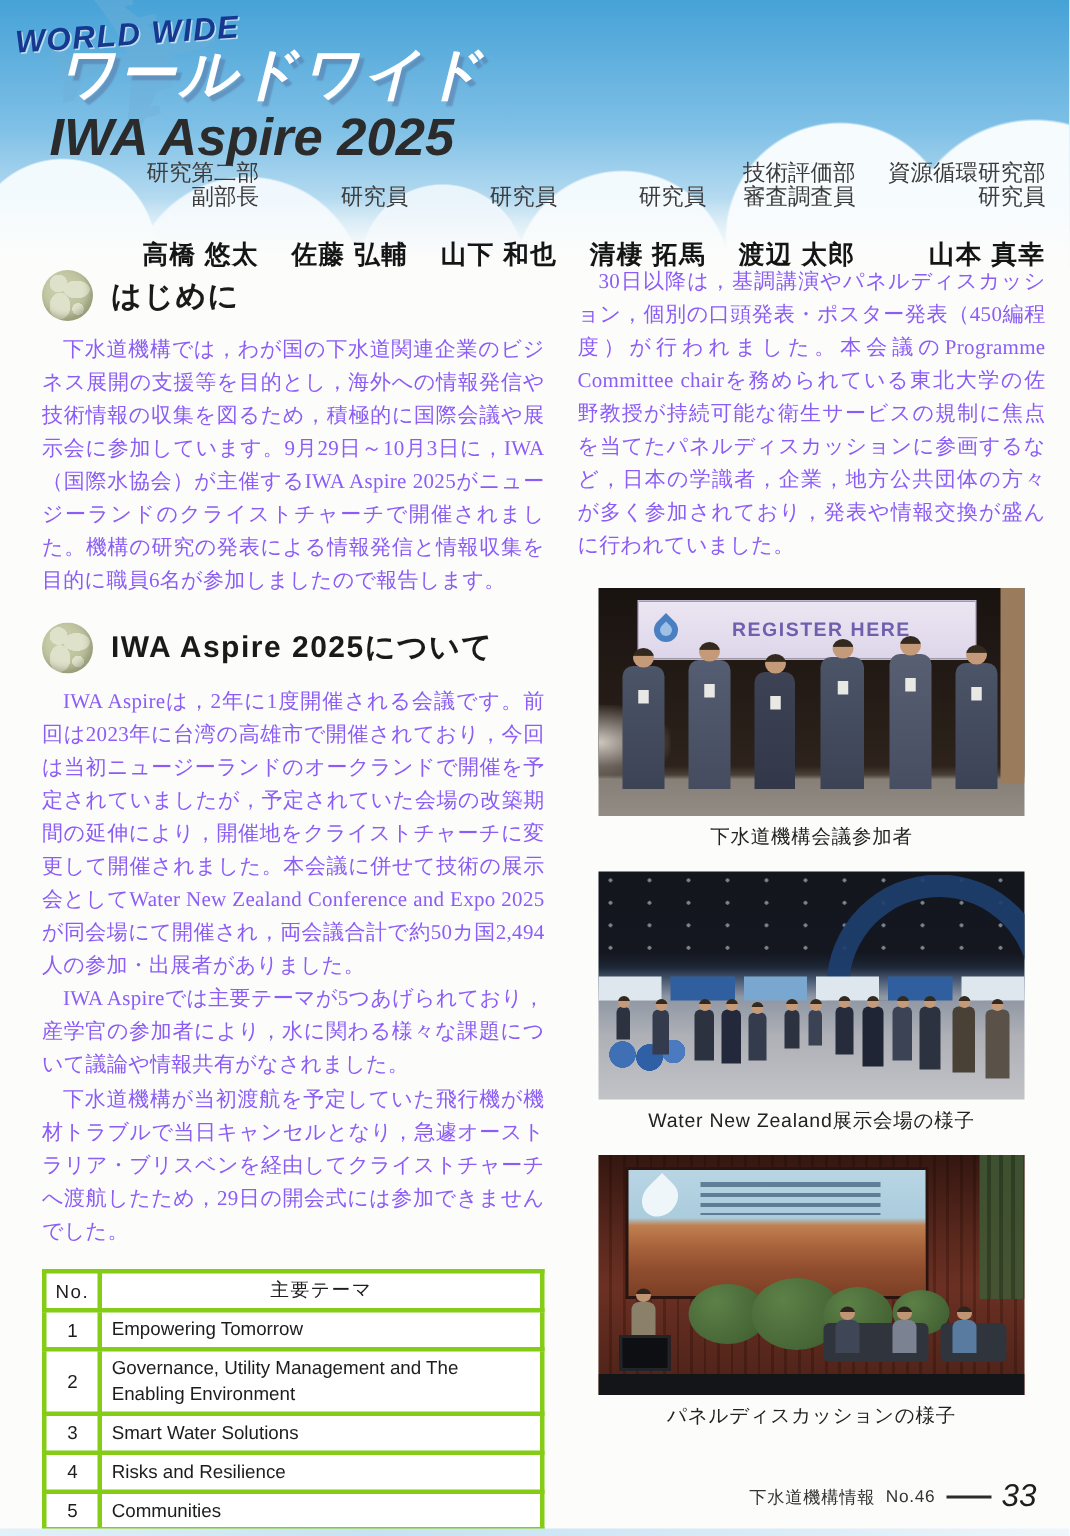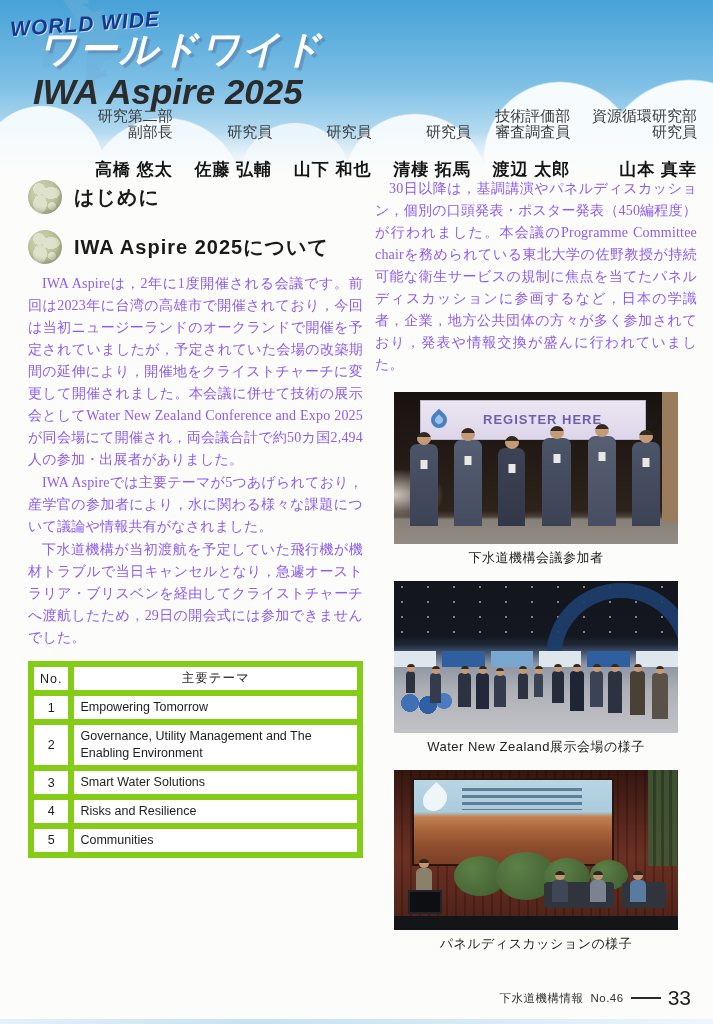--- a/index.html
+++ b/index.html
@@ -32,21 +32,21 @@
       color:#2b2b2b; letter-spacing:0;font-style:italic; }
 
   
   .authors { position:absolute; left:95px; right:16px; top:108px; display:flex;
       justify-content:space-between; z-index:3; }
   .author { display:flex; flex-direction:column; align-items:flex-end; }
   .author .dept, .author .role { font-size:15px; height:16px; line-height:16px; color:#3c3c3c; }
   .author .name { font-size:17px; font-weight:700; color:#151515; letter-spacing:1px; margin-top:18px; }
 
   
-  .main { position:absolute; top:178px; left:28px; right:16px; bottom:34px; display:flex; gap:12px; }
+  .main { position:absolute; top:178px; left:28px; right:16px; bottom:34px; display:flex; gap:22px; }
   .col-left  { width:335px; flex:none; }
   .col-right { flex:1; }
 
   .sec-head { display:flex; align-items:center; gap:12px; margin:2px 0 9px; }
   .sec-head.second { margin-top:16px; }
   .globe { width:34px; height:34px; flex:none; border-radius:50%;
     background:
       radial-gradient(circle 6px at 11px 9px,  #dfe2ca 97%, transparent),
       radial-gradient(ellipse 9px 6px at 23px 13px, #dfe2ca 97%, transparent),
       radial-gradient(ellipse 7px 9px at 12px 24px, #dfe2ca 97%, transparent),
@@ -57,21 +57,21 @@
 
   p.body { font-family:"Liberation Serif", serif; font-size:14px; line-height:1.57;
       text-align:justify; text-indent:1em; color:#8b5cf6; letter-spacing:.2px; }
   p.body + p.body { margin-top:1px; }
 
   
   .table-wrap { margin-top:13px; }
   .table-caption { text-align:center; font-size:14px; color:#1d1d1d; margin-bottom:4px; letter-spacing:.5px; }
   table.themes { width:100%; border-collapse:collapse; font-size:12.5px; color:#1d1d1d;
       background:#fff; }
-  table.themes th, table.themes td { border:6px solid #84cc16; padding:3px 6px; }
+  table.themes th, table.themes td { border:3px solid #84cc16; padding:3px 6px; }
   table.themes th { font-weight:400; text-align:center; letter-spacing:1px; }
   table.themes td.no { width:36px; text-align:center; }
   table.themes td.theme { text-align:left; line-height:1.35; }
 
   
   .photo-block { width:284px; margin:14px auto 0; }
   .photo-block.first { margin-top:16px; }
   .photo { position:relative; width:284px; overflow:hidden; }
   .caption { text-align:center; font-size:13px; color:#222; margin-top:5px; letter-spacing:.5px; }
 
@@ -132,21 +132,21 @@
   .p3-monitor { position:absolute; left:14px; bottom:16px; width:34px; height:24px; background:#0e0f12; border:2px solid #23242a; }
   .sit { position:absolute; bottom:30px; width:16px; height:22px; border-radius:5px 5px 0 0; background:#3f4656; }
   .sit::before { content:""; position:absolute; top:-9px; left:50%; transform:translateX(-50%);
       width:10px; height:9px; border-radius:50%; background:linear-gradient(180deg,#2c241d 40%, #c09573 44%); }
   .sit.gray { background:#7b8291; } .sit.tan { background:#8b8069; }
 
   
   .footer { position:absolute; right:22px; bottom:14px; display:flex; align-items:center; gap:7px; }
   .footer .journal, .footer .issue { font-size:11.5px; color:#333; letter-spacing:.5px; }
   .footer .dash { width:30px; height:2px; background:#2b2b2b; }
-  .footer .page { font-size:21px; color:#1e1e1e; }
+  .footer .page { font-size:21px; color:#1e1e1e;font-style:italic; }
   .bottom-band { position:absolute; left:0; bottom:0; width:100%; height:5px;
       background:linear-gradient(90deg, #e3f1f9, #c6e2f3 35%, #d8ebf7 70%, #eef6fb); }
 </style>
 </head>
 <body>
 
 <div class="sky">
   <div class="plane">✈</div>
   <div class="eyebrow">WORLD WIDE</div>
   <div class="series-title">ワールドワイド</div>
@@ -186,20 +186,21 @@
   </div>
 </div>
 
 <div class="main">
 
   <div class="col-left">
     <div class="sec-head">
       <span class="globe"></span>
       <span class="sec-title">はじめに</span>
     </div>
+    <p class="body">下水道機構では，わが国の下水道関連企業のビジネス展開の支援等を目的とし，海外への情報発信や技術情報の収集を図るため，積極的に国際会議や展示会に参加しています。9月29日～10月3日に，IWA（国際水協会）が主催するIWA Aspire 2025がニュージーランドのクライストチャーチで開催されました。機構の研究の発表による情報発信と情報収集を目的に職員6名が参加しましたので報告します。</p>
 
     <div class="sec-head second">
       <span class="globe"></span>
       <span class="sec-title">IWA Aspire 2025について</span>
     </div>
     <p class="body">IWA Aspireは，2年に1度開催される会議です。前回は2023年に台湾の高雄市で開催されており，今回は当初ニュージーランドのオークランドで開催を予定されていましたが，予定されていた会場の改築期間の延伸により，開催地をクライストチャーチに変更して開催されました。本会議に併せて技術の展示会としてWater New Zealand Conference and Expo 2025が同会場にて開催され，両会議合計で約50カ国2,494人の参加・出展者がありました。</p>
     <p class="body">IWA Aspireでは主要テーマが5つあげられており，産学官の参加者により，水に関わる様々な課題について議論や情報共有がなされました。</p>
     <p class="body">下水道機構が当初渡航を予定していた飛行機が機材トラブルで当日キャンセルとなり，急遽オーストラリア・ブリスベンを経由してクライストチャーチへ渡航したため，29日の開会式には参加できませんでした。</p>
 
     <div class="table-wrap">

